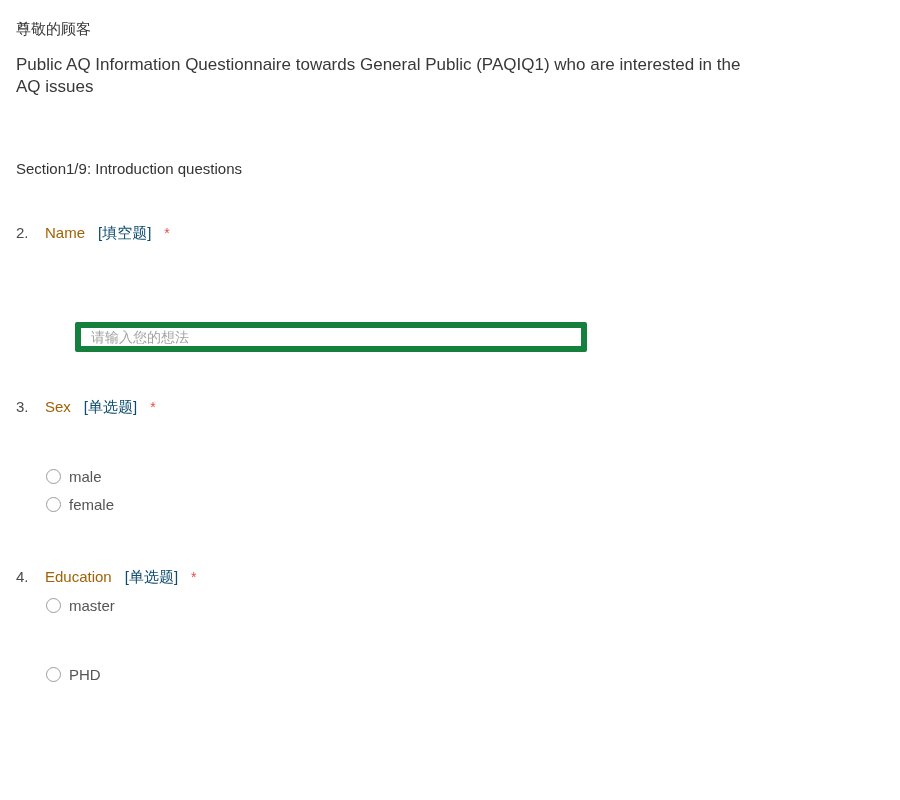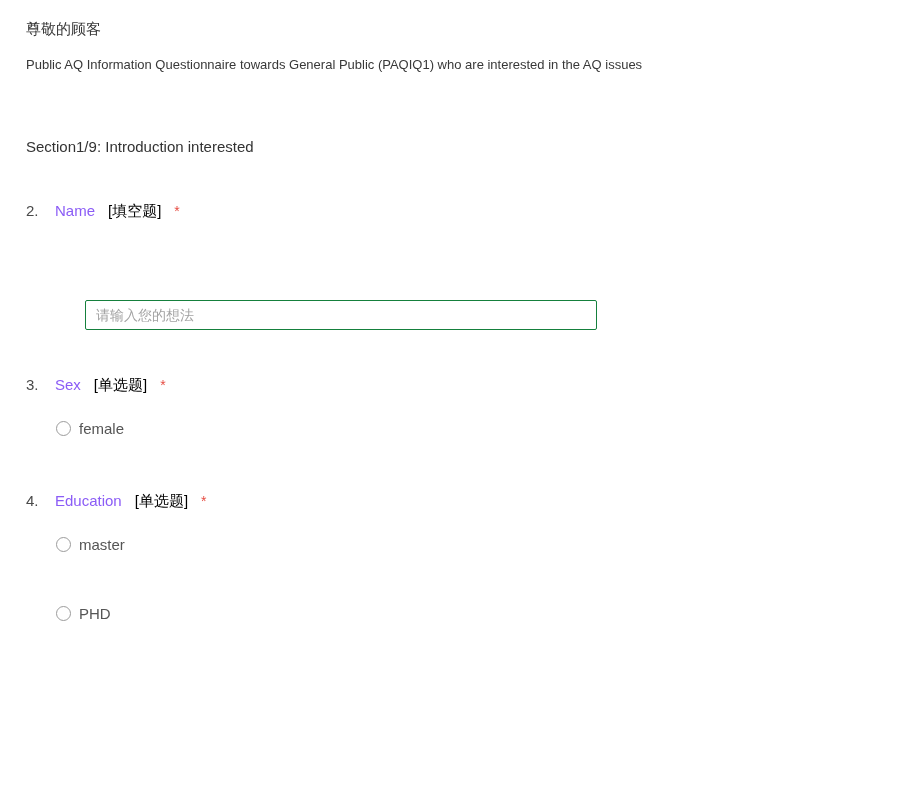--- a/index.html
+++ b/index.html
@@ -8,31 +8,31 @@
     width: 900px;
     height: 800px;
     overflow: hidden;
     font-family: "Liberation Sans", "DejaVu Sans", sans-serif;
     color: #3d3d3d;
   }
   .page {
     width: 764px;
     min-height: 800px;
     background: #ffffff;
-    padding: 0 26px;
+    padding: 0 16px;
   }
   .greeting {
     padding-top: 18px;
     font-size: 15px;
     line-height: 22px;
     color: #383838;
   }
   .title {
     margin-top: 14px;
-    font-size: 13px;
+    font-size: 17px;
     line-height: 22px;
     color: #383838;
   }
   .section-header {
     margin-top: 60px;
     font-size: 15px;
     line-height: 22px;
     color: #333333;
   }
   .question-row {
@@ -40,53 +40,53 @@
     align-items: baseline;
     font-size: 15px;
     line-height: 22px;
     color: #4a4a4a;
   }
   .q-number {
     display: inline-block;
     width: 29px;
     color: #4a4a4a;
   }
-  .q-title { color: #8b5cf6; }
-  .q-type-tag { margin-left: 13px; color: #000000; text-align: center; }
+  .q-title { color: #a16207; }
+  .q-type-tag { margin-left: 13px; color: #0c4a6e; text-align: center; }
   .q-required {
     margin-left: 13px;
     color: #e64c42;
     font-size: 14px;
   }
   .q2-row { margin-top: 42px; }
   .input-wrap { margin-top: 78px; margin-left: 59px; }
   .text-input {
     width: 512px;
     height: 30px;
-    border: 1px solid #15803d;
+    border: 6px solid #15803d;
     border-radius: 2px;
     padding: 0 10px;
     font-size: 14px;
     color: #333333;
     font-family: "Liberation Sans", "DejaVu Sans", sans-serif;
     outline: none;
     background: #ffffff;
   }
   .text-input::placeholder { color: #a3a3a3; }
   .q3-row { margin-top: 44px; }
   .q4-row { margin-top: 51px; }
   .option-row {
     display: flex;
     align-items: center;
     margin-left: 30px;
     height: 22px;
     cursor: pointer;
   }
   .opt-first { margin-top: 47px; }
-  .opt-next  { margin-top: 21px; }
+  .opt-next  { margin-top: 6px; }
   .radio-circle {
     display: inline-block;
     width: 15px;
     height: 15px;
     border: 1px solid #9c9c9c;
     border-radius: 50%;
     background: #ffffff;
     flex: 0 0 auto;
   }
   .option-label {
@@ -97,37 +97,41 @@
 </style>
 </head>
 <body>
 
 <div class="page">
 
   <div class="greeting">尊敬的顾客</div>
 
   <div class="title">Public AQ Information Questionnaire towards General Public (PAQIQ1) who are interested in the AQ issues</div>
 
-  <div class="section-header">Section1/9: Introduction interested</div>
+  <div class="section-header">Section1/9: Introduction questions</div>
 
   <div class="question-row q2-row">
     <span class="q-number">2.</span>
     <span class="q-title">Name</span>
     <span class="q-type-tag">[填空题]</span>
     <span class="q-required">*</span>
   </div>
   <div class="input-wrap">
     <input class="text-input" type="text" placeholder="请输入您的想法" style="">
   </div>
 
   <div class="question-row q3-row">
     <span class="q-number">3.</span>
     <span class="q-title">Sex</span>
     <span class="q-type-tag">[单选题]</span>
     <span class="q-required">*</span>
+  </div>
+  <div class="option-row opt-first">
+    <span class="radio-circle"></span>
+    <span class="option-label">male</span>
   </div>
   <div class="option-row opt-next">
     <span class="radio-circle"></span>
     <span class="option-label">female</span>
   </div>
 
   <div class="question-row q4-row">
     <span class="q-number">4.</span>
     <span class="q-title">Education</span>
     <span class="q-type-tag">[单选题]</span>

